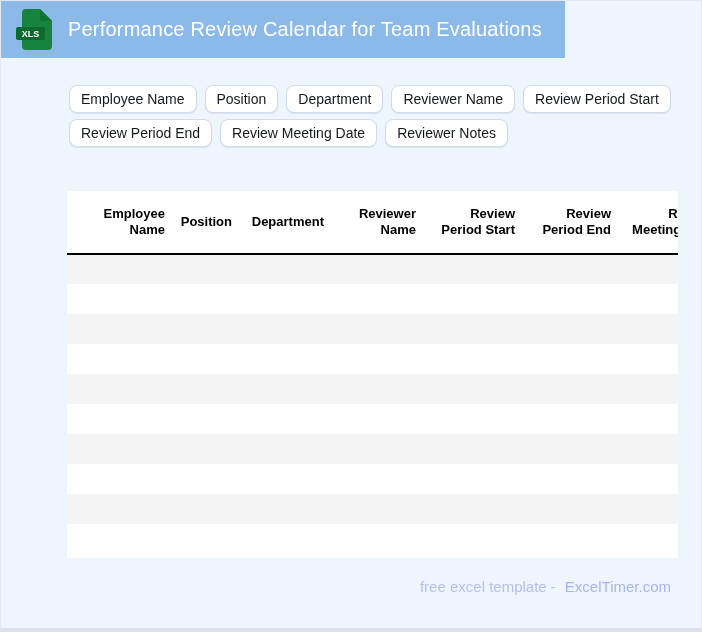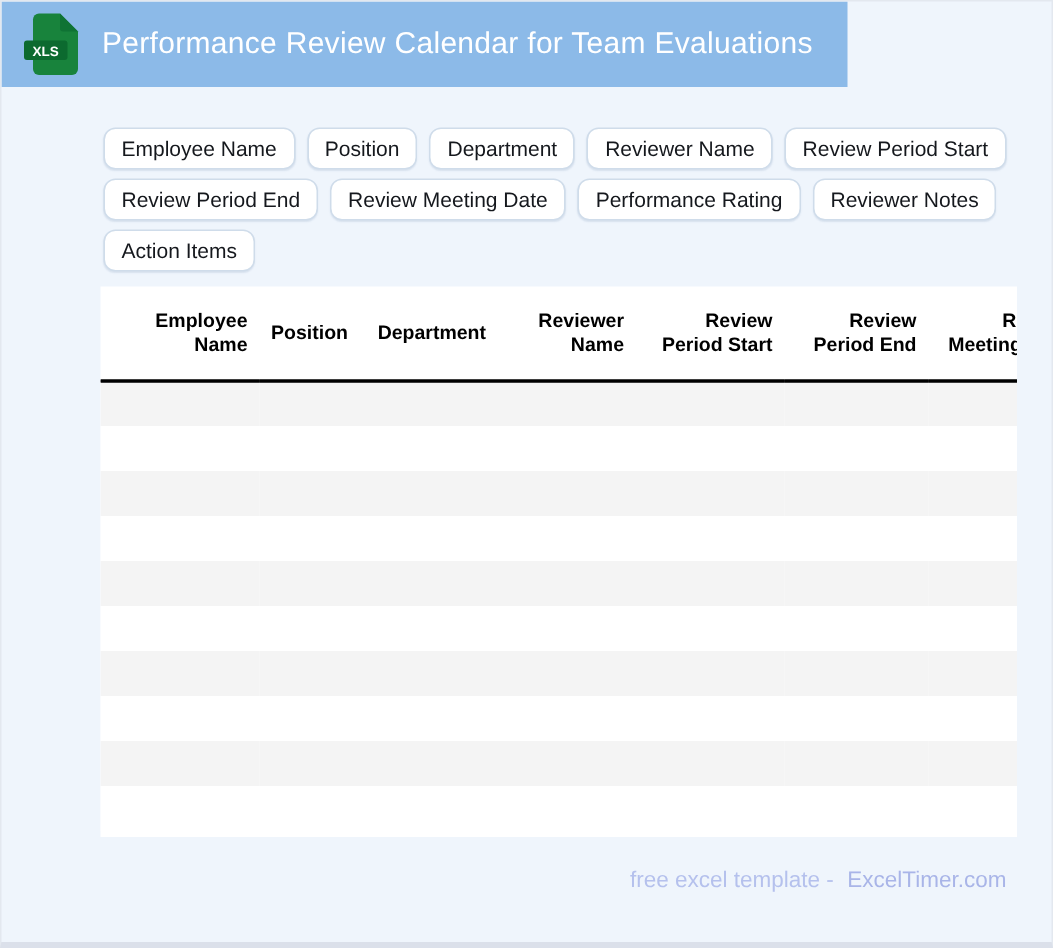--- a/index.html
+++ b/index.html
@@ -80,23 +80,21 @@
   </header>
 
   <div class="chips">
     <button class="chip">Employee Name</button>
     <button class="chip">Position</button>
     <button class="chip">Department</button>
     <button class="chip">Reviewer Name</button>
     <button class="chip">Review Period Start</button>
     <button class="chip">Review Period End</button>
     <button class="chip">Review Meeting Date</button>
-    <button class="chip">Performance Rating</button>
     <button class="chip">Reviewer Notes</button>
-    <button class="chip">Action Items</button>
   </div>
 
   <div class="table-wrap">
     <table class="review">
       <colgroup>
         <col class="c1">
           <col class="c2">
           <col class="c3">
           <col class="c4">
         <col class="c5">

